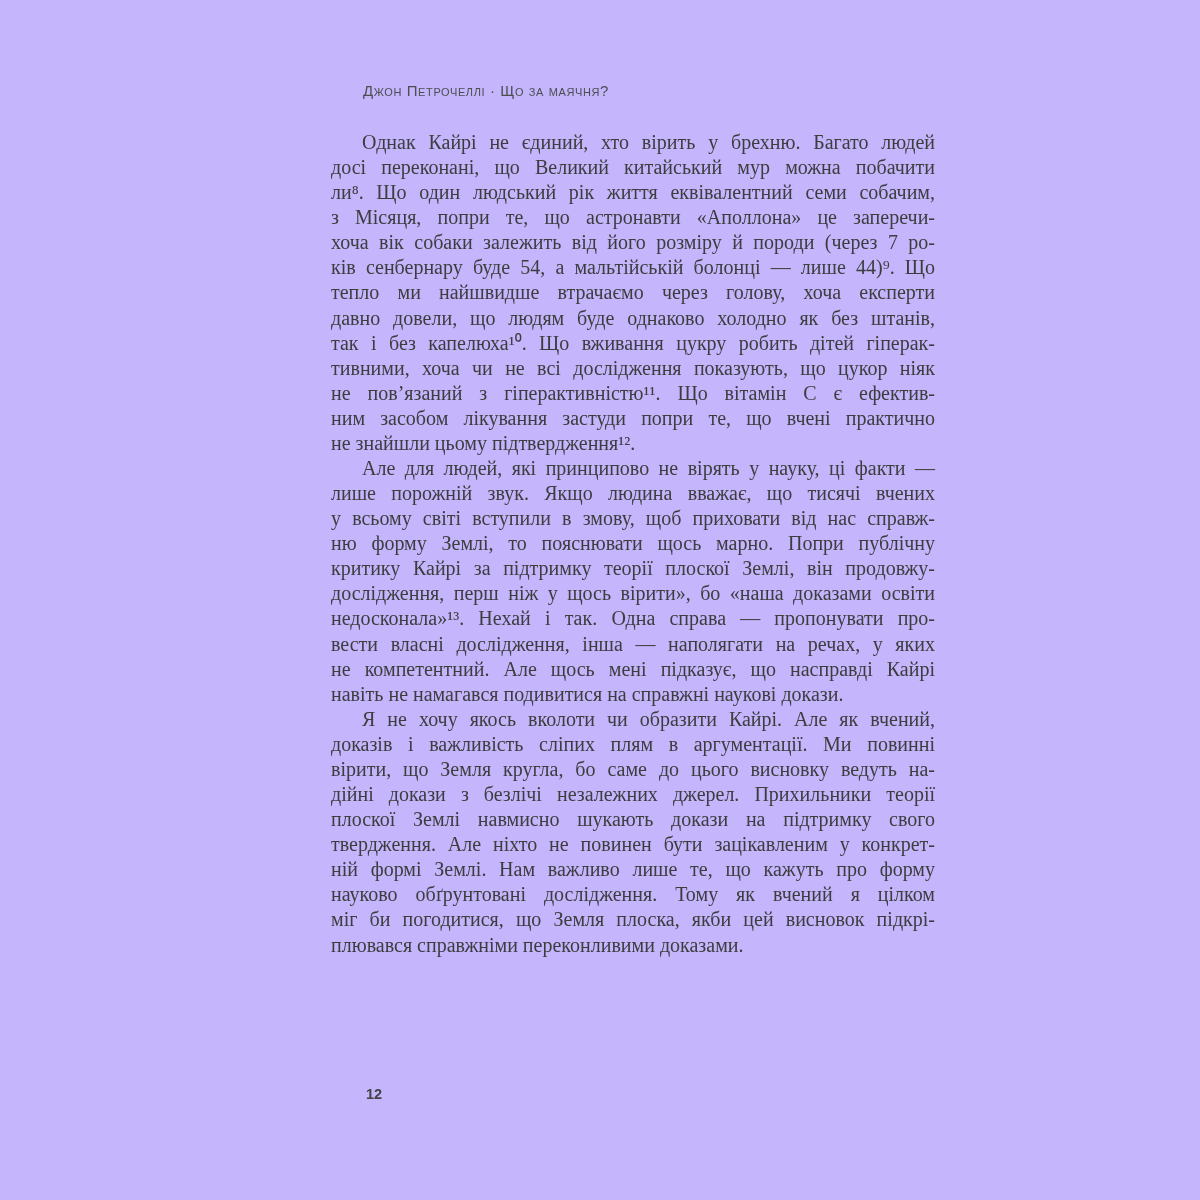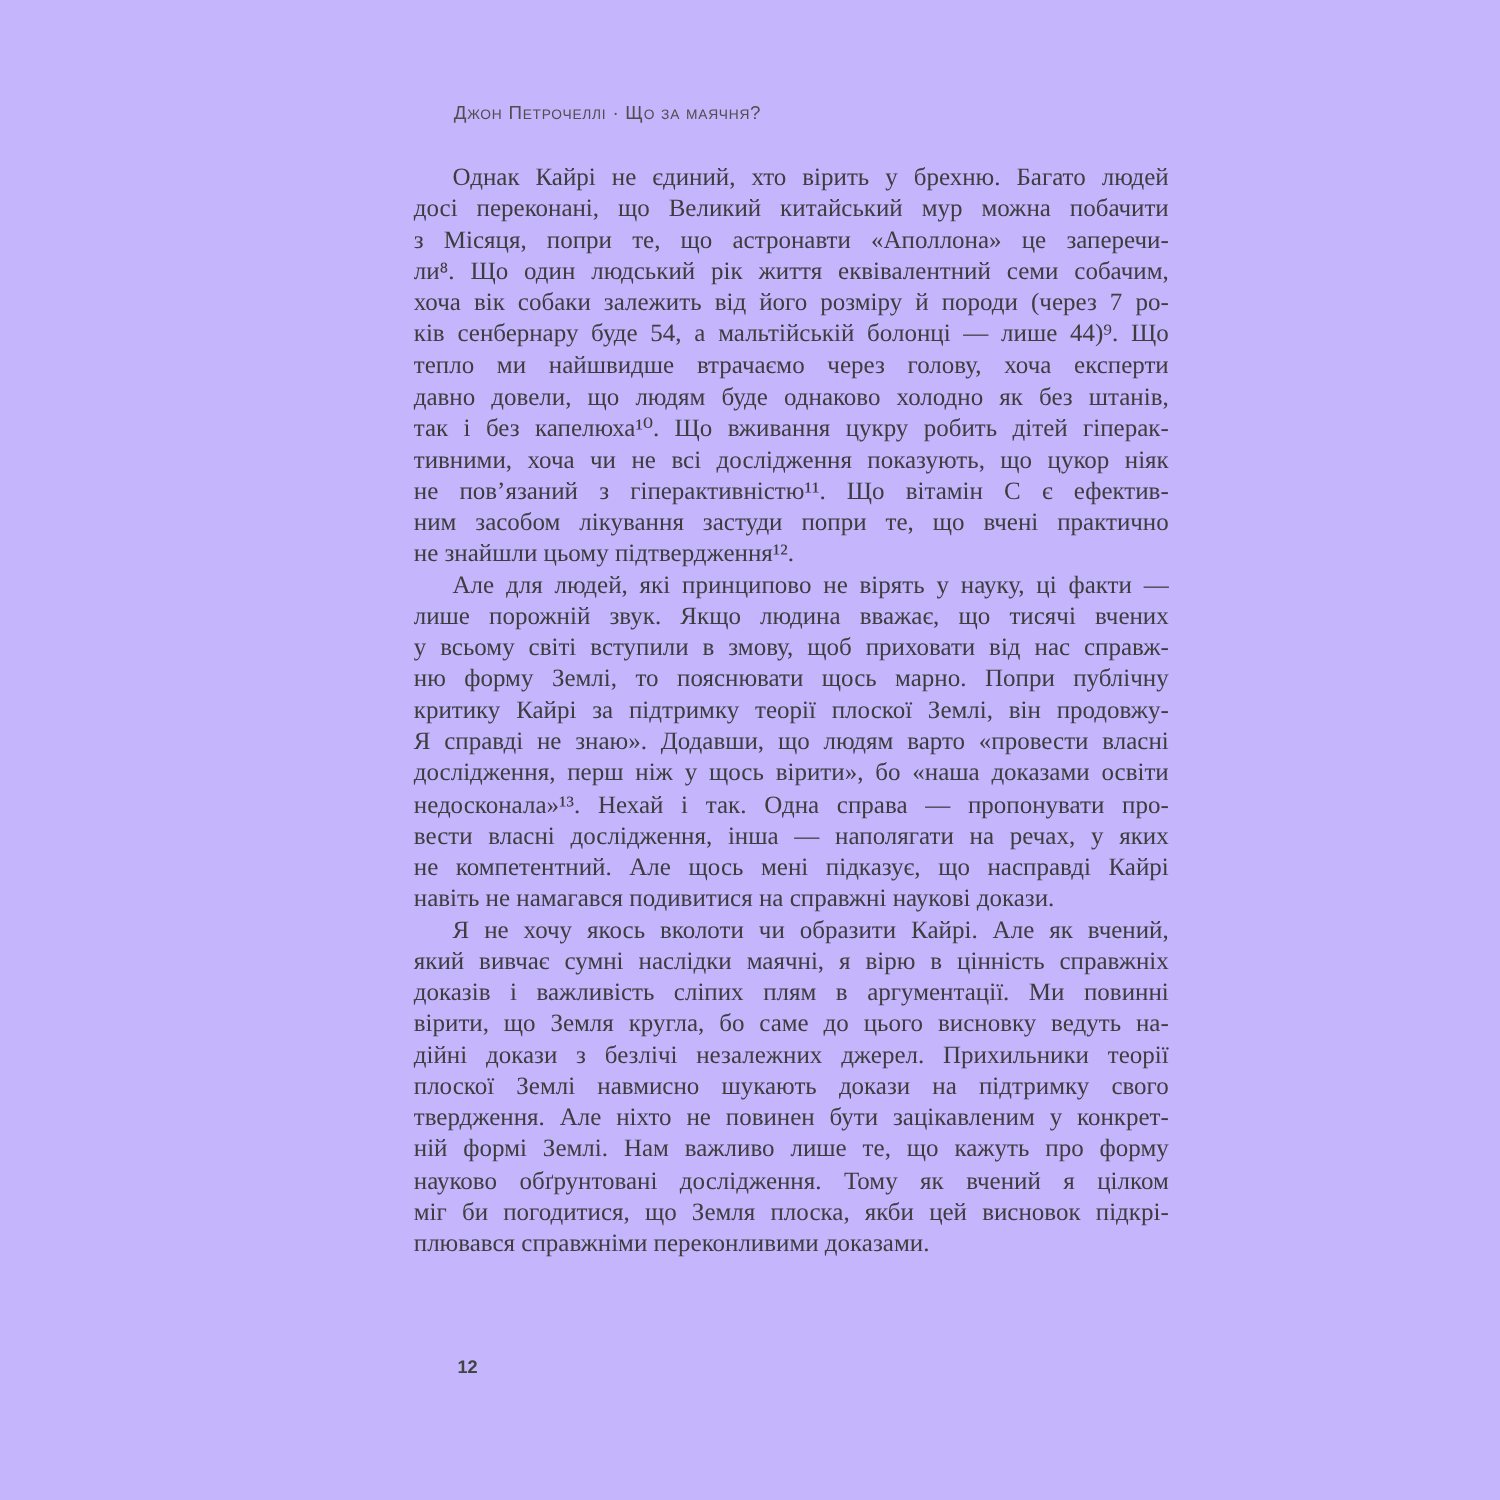--- a/index.html
+++ b/index.html
@@ -30,20 +30,21 @@
     width: 604px;
     font-size: 20px;
     line-height: 25.08px;
     color: #3d3d3d;
   }
   .para { margin: 0; }
   .line {
     text-align: justify;
     text-align-last: justify;
     white-space: normal;
+    font-family: Liberation Serif, serif;
   }
   .line.first { text-indent: 31px; }
   .line.last { text-align-last: left; }
   .page-number {
     position: absolute;
     left: 366px;
     top: 1086px;
     font-family: Liberation Sans, sans-serif;
     font-weight: 700;
     font-size: 14.5px;
@@ -56,48 +57,46 @@
 <div class="page">
 
   <div class="running-header">
     <span>Джон Петрочеллі · Що за маячня?</span>
   </div>
 
   <div class="text-block">
     <div class="para">
         <div class="line first">Однак Кайрі не єдиний, хто вірить у брехню. Багато людей</div>
         <div class="line">досі переконані, що Великий китайський мур можна побачити</div>
+        <div class="line">ли⁸. Що один людський рік життя еквівалентний семи собачим,</div>
         <div class="line">з Місяця, попри те, що астронавти «Аполлона» це заперечи-</div>
-        <div class="line">ли⁸. Що один людський рік життя еквівалентний семи собачим,</div>
         <div class="line">хоча вік собаки залежить від його розміру й породи (через 7 ро-</div>
         <div class="line">ків сенбернару буде 54, а мальтійській болонці — лише 44)⁹. Що</div>
         <div class="line">тепло ми найшвидше втрачаємо через голову, хоча експерти</div>
         <div class="line">давно довели, що людям буде однаково холодно як без штанів,</div>
         <div class="line">так і без капелюха¹⁰. Що вживання цукру робить дітей гіперак-</div>
         <div class="line">тивними, хоча чи не всі дослідження показують, що цукор ніяк</div>
         <div class="line">не пов’язаний з гіперактивністю¹¹. Що вітамін С є ефектив-</div>
         <div class="line">ним засобом лікування застуди попри те, що вчені практично</div>
         <div class="line last">не знайшли цьому підтвердження¹².</div>
       </div>
     <div class="para">
         <div class="line first">Але для людей, які принципово не вірять у науку, ці факти —</div>
         <div class="line">лише порожній звук. Якщо людина вважає, що тисячі вчених</div>
         <div class="line">у всьому світі вступили в змову, щоб приховати від нас справж-</div>
         <div class="line">ню форму Землі, то пояснювати щось марно. Попри публічну</div>
         <div class="line">критику Кайрі за підтримку теорії плоскої Землі, він продовжу-</div>
-        <div class="line">Я справді не знаю». Додавши, що людям варто «провести власні</div>
         <div class="line">дослідження, перш ніж у щось вірити», бо «наша доказами освіти</div>
         <div class="line">недосконала»¹³. Нехай і так. Одна справа — пропонувати про-</div>
         <div class="line">вести власні дослідження, інша — наполягати на речах, у яких</div>
         <div class="line">не компетентний. Але щось мені підказує, що насправді Кайрі</div>
         <div class="line last">навіть не намагався подивитися на справжні наукові докази.</div>
       </div>
     <div class="para">
         <div class="line first">Я не хочу якось вколоти чи образити Кайрі. Але як вчений,</div>
-        <div class="line">який вивчає сумні наслідки маячні, я вірю в цінність справжніх</div>
         <div class="line">доказів і важливість сліпих плям в аргументації. Ми повинні</div>
         <div class="line">вірити, що Земля кругла, бо саме до цього висновку ведуть на-</div>
         <div class="line">дійні докази з безлічі незалежних джерел. Прихильники теорії</div>
         <div class="line">плоскої Землі навмисно шукають докази на підтримку свого</div>
         <div class="line">твердження. Але ніхто не повинен бути зацікавленим у конкрет-</div>
         <div class="line">ній формі Землі. Нам важливо лише те, що кажуть про форму</div>
         <div class="line">науково обґрунтовані дослідження. Тому як вчений я цілком</div>
         <div class="line">міг би погодитися, що Земля плоска, якби цей висновок підкрі-</div>
         <div class="line last">плювався справжніми переконливими доказами.</div>
       </div>

